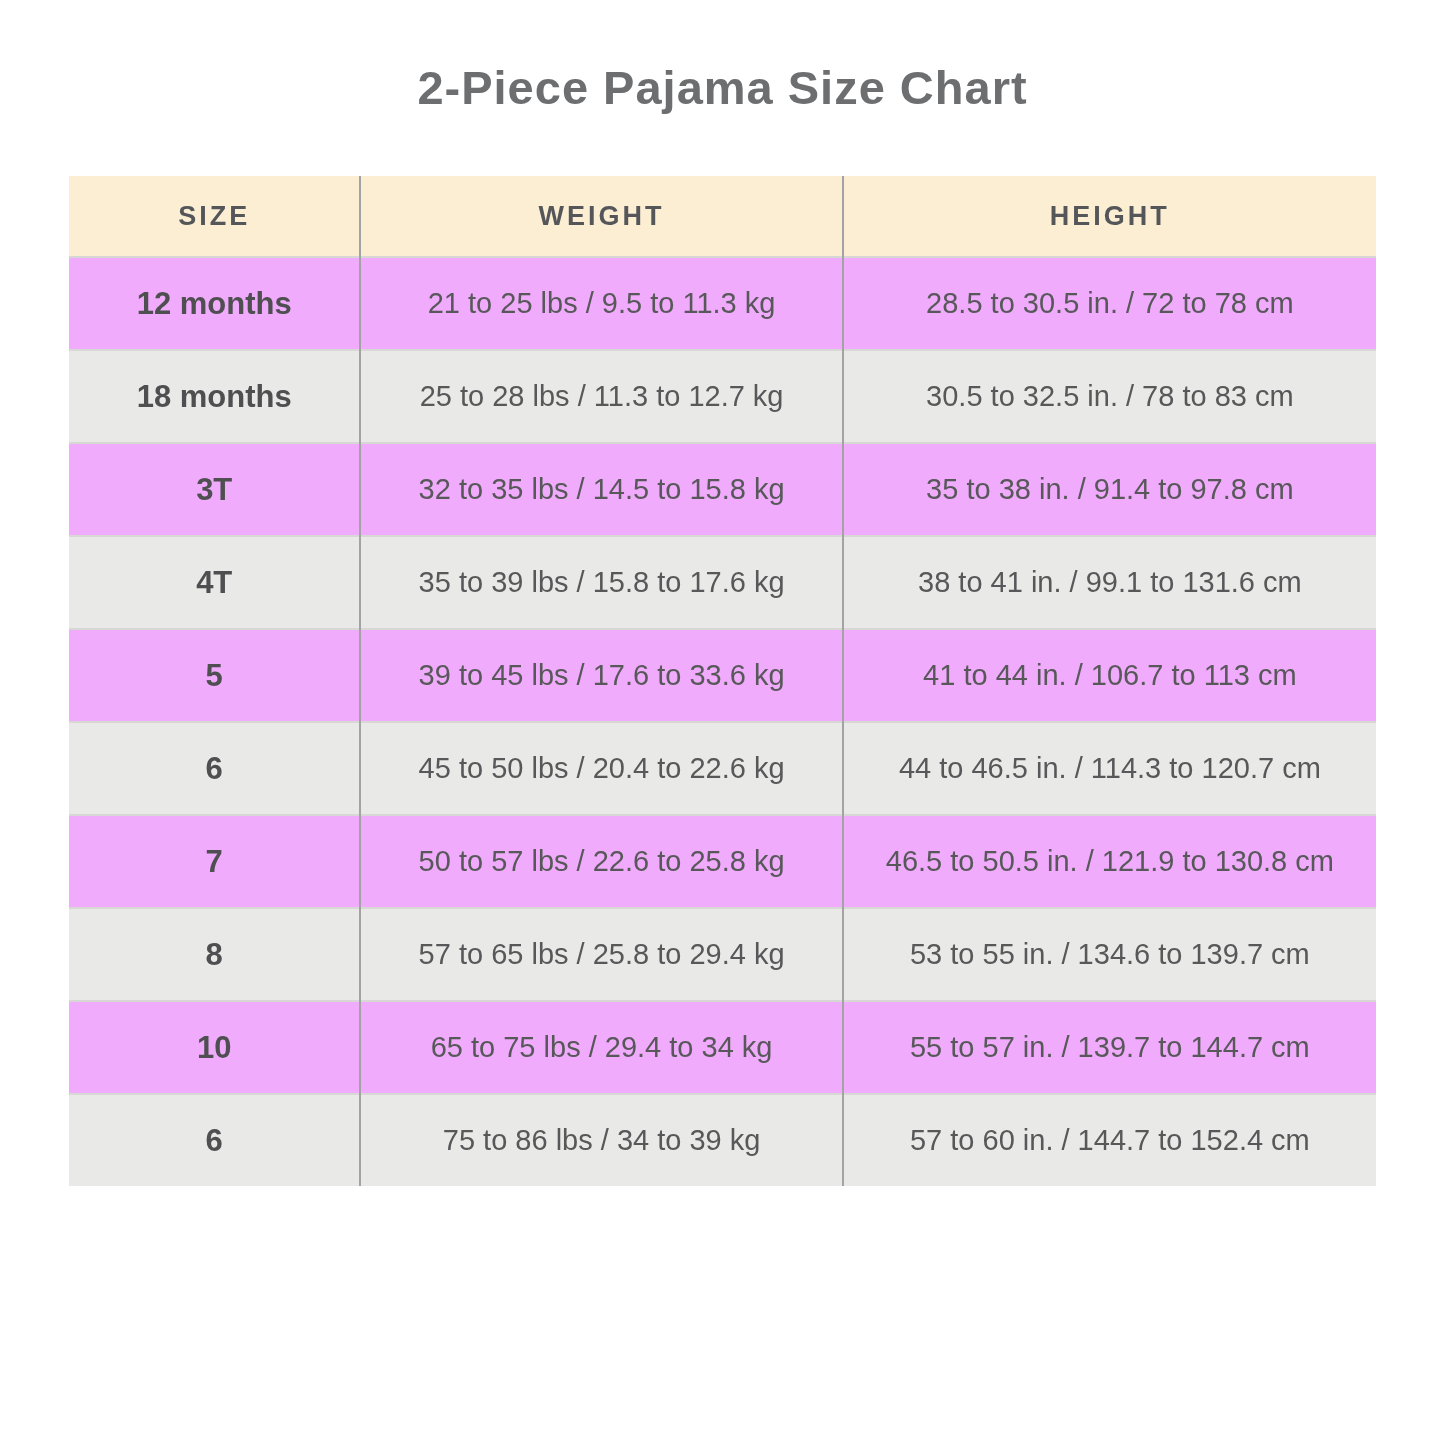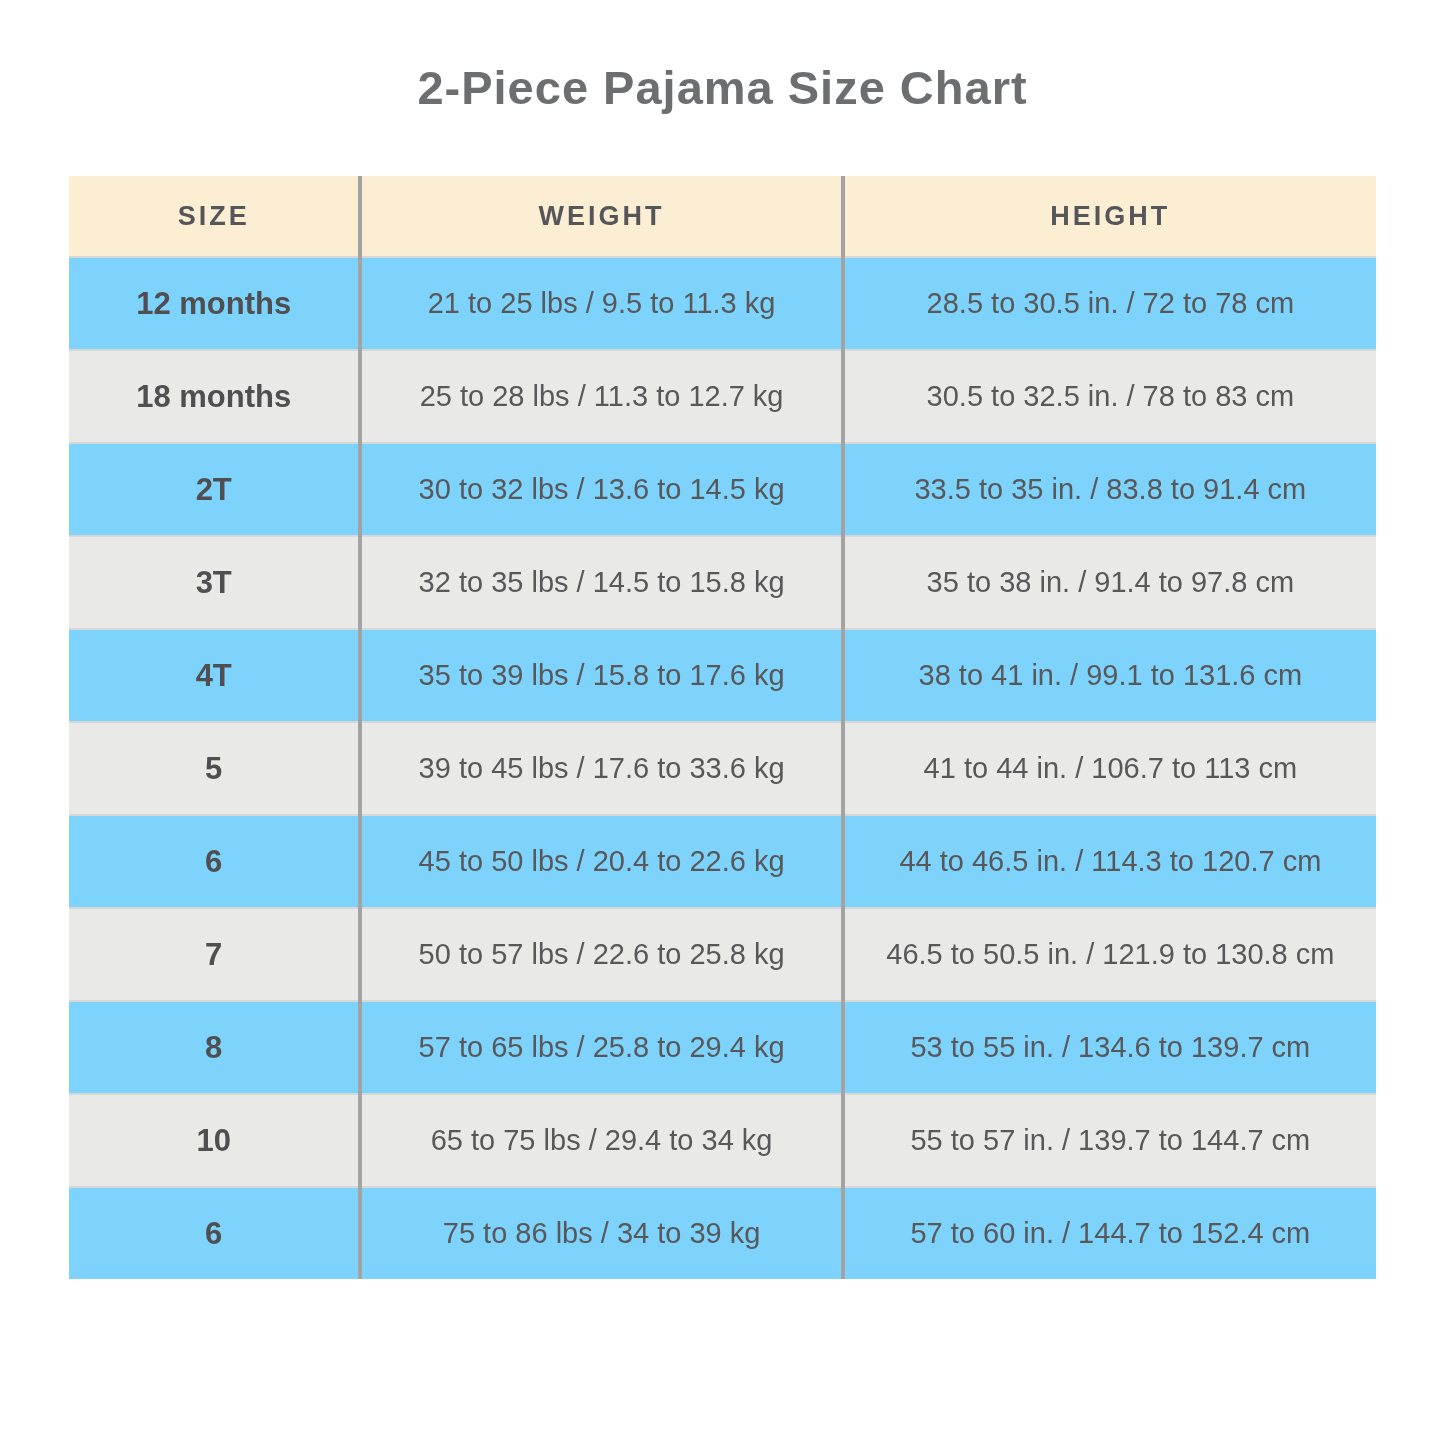--- a/index.html
+++ b/index.html
@@ -44,29 +44,29 @@
     text-align: center;
     padding: 0;
     margin-top: 28px;
   }
   tbody td {
     height: 91px;
     font-size: 29px;
     color: #58585a;
     text-align: center;
     padding: 0 10px;
-    background: #7dd3fc;
+    background: #f0abfc;
     border-top: 2px solid #d7d7d5;
   }
   tbody tr:nth-child(even) td {
     background: #e9e9e7;
   }
   th + th,
   td + td {
-    border-left: 4px solid #a3a3a3;
+    border-left: 2px solid #a3a3a3;
   }
   td.size-cell {
     font-weight: 700;
     font-size: 31px;
     color: #4f4f52;
   }
 </style>
 </head>
 <body>
 
@@ -94,25 +94,20 @@
     <td>28.5 to 30.5 in. / 72 to 78 cm</td>
   </tr>
 
   <tr>
     <td class="size-cell">18 months</td>
     <td>25 to 28 lbs / 11.3 to 12.7 kg</td>
     <td>30.5 to 32.5 in. / 78 to 83 cm</td>
   </tr>
 
 
-  <tr>
-    <td class="size-cell">2T</td>
-    <td>30 to 32 lbs / 13.6 to 14.5 kg</td>
-    <td>33.5 to 35 in. / 83.8 to 91.4 cm</td>
-  </tr>
 
   <tr>
     <td class="size-cell">3T</td>
     <td>32 to 35 lbs / 14.5 to 15.8 kg</td>
     <td>35 to 38 in. / 91.4 to 97.8 cm</td>
   </tr>
 
   <tr>
     <td class="size-cell">4T</td>
     <td>35 to 39 lbs / 15.8 to 17.6 kg</td>

